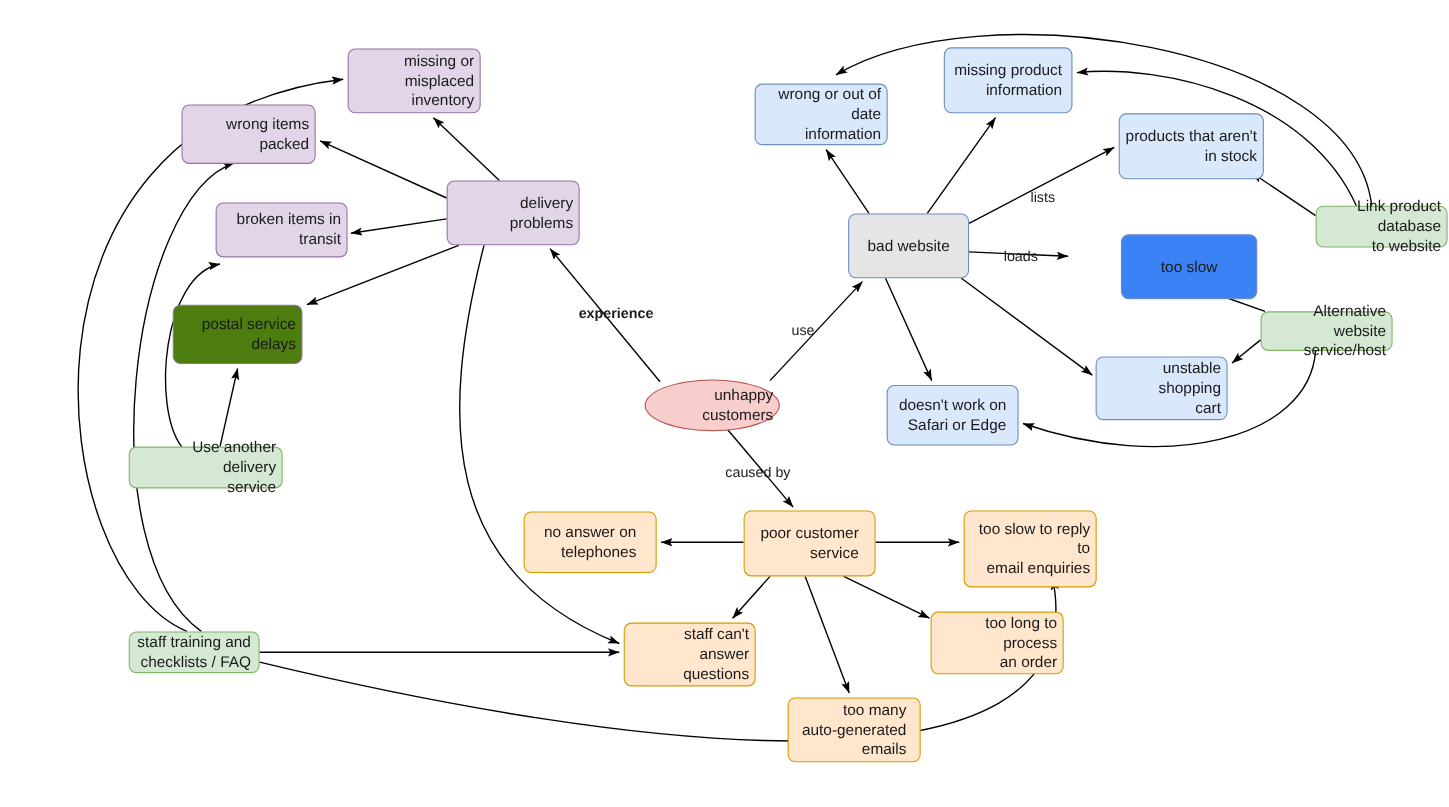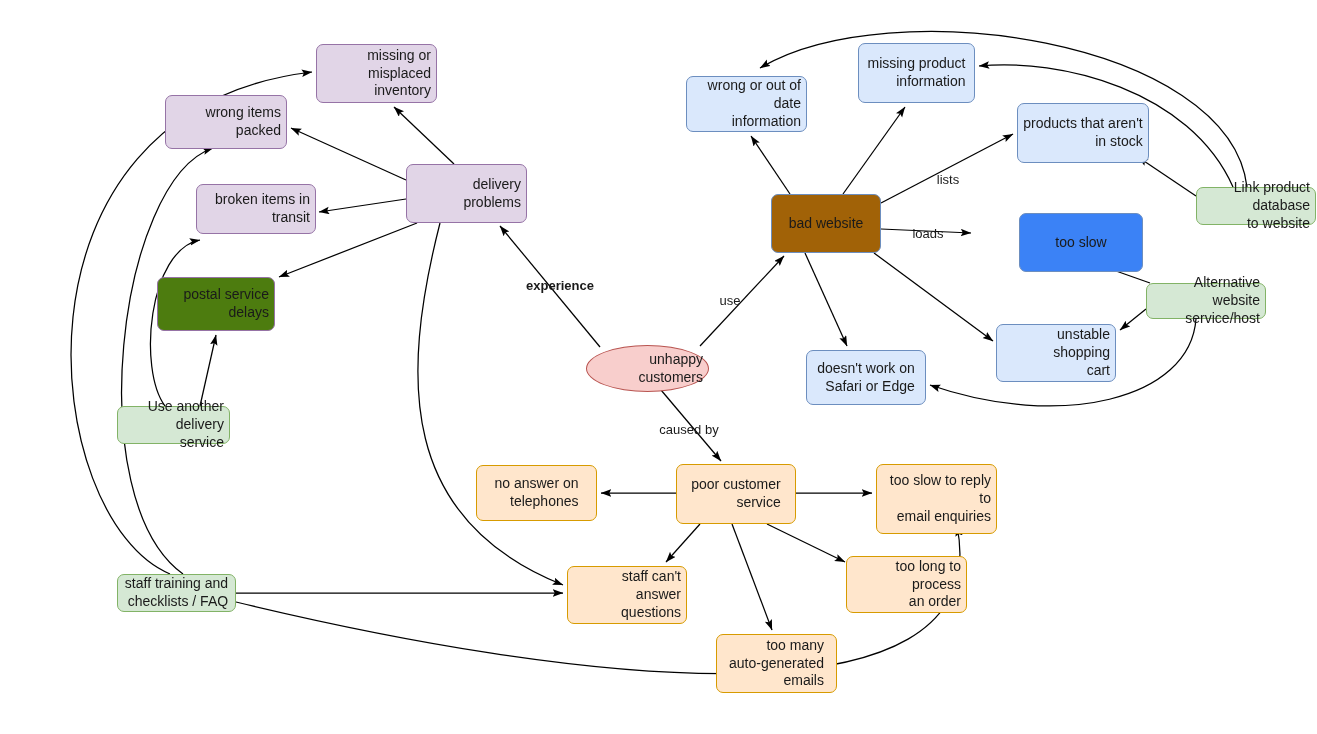--- a/index.html
+++ b/index.html
@@ -109,41 +109,41 @@
     <div class="node" style="left: 165px; top: 95px; width: 122px; height: 54px; background: rgb(225, 213, 231); border-color: rgb(150, 115, 166);">wrong items packed</div>
     <div class="node" style="left: 196px; top: 184px; width: 120px; height: 50px; background: rgb(225, 213, 231); border-color: rgb(150, 115, 166);">broken items in transit</div>
     <div class="node" style="left: 157px; top: 277px; width: 118px; height: 54px; background: #4d7c0f; border-color: rgb(150, 115, 166);">postal service delays</div>
     <div class="node" style="left: 406px; top: 164px; width: 121px; height: 59px; background: rgb(225, 213, 231); border-color: rgb(150, 115, 166);">delivery problems</div>
     <div class="node" style="left: 686px; top: 76px; width: 121px; height: 56px; background: rgb(218, 232, 252); border-color: rgb(108, 142, 191);">wrong or out of date
 information</div>
     <div class="node" style="left: 858px; top: 43px; width: 117px; height: 60px; background: rgb(218, 232, 252); border-color: rgb(108, 142, 191);">missing product
 information</div>
     <div class="node" style="left: 1017px; top: 103px; width: 132px; height: 60px; background: rgb(218, 232, 252); border-color: rgb(108, 142, 191);">products that aren't
 in stock</div>
-    <div class="node" style="left: 771px; top: 194px; width: 110px; height: 59px; background: #a16207; border-color: rgb(108, 142, 191);">bad website</div>
+    <div class="node" style="left: 771px; top: 194px; width: 110px; height: 59px; background: #e5e5e5; border-color: rgb(108, 142, 191);">bad website</div>
     <div class="node" style="left: 1019px; top: 213px; width: 124px; height: 59px; background: #3b82f6; border-color: rgb(108, 142, 191);">too slow</div>
     <div class="node" style="left: 996px; top: 324px; width: 120px; height: 58px; background: rgb(218, 232, 252); border-color: rgb(108, 142, 191);">unstable shopping
 cart</div>
     <div class="node" style="left: 806px; top: 350px; width: 120px; height: 55px; background: rgb(218, 232, 252); border-color: rgb(108, 142, 191);">doesn't work on
 Safari or Edge</div>
     <div class="node ellipse" style="left: 586px; top: 345px; width: 123px; height: 47px; background: rgb(248, 206, 204); border-color: rgb(184, 84, 80);">unhappy customers</div>
     <div class="node" style="left: 476px; top: 465px; width: 121px; height: 56px; background: rgb(255, 230, 204); border-color: rgb(215, 155, 0);">no answer on
 telephones</div>
     <div class="node" style="left: 676px; top: 464px; width: 120px; height: 60px; background: rgb(255, 230, 204); border-color: rgb(215, 155, 0);">poor customer
 service</div>
     <div class="node" style="left: 876px; top: 464px; width: 121px; height: 70px; background: rgb(255, 230, 204); border-color: rgb(215, 155, 0);">too slow to reply to
 email enquiries</div>
     <div class="node" style="left: 567px; top: 566px; width: 120px; height: 58px; background: rgb(255, 230, 204); border-color: rgb(215, 155, 0);">staff can't answer
 questions</div>
     <div class="node" style="left: 846px; top: 556px; width: 121px; height: 57px; background: rgb(255, 230, 204); border-color: rgb(215, 155, 0);">too long to process
 an order</div>
     <div class="node" style="left: 716px; top: 634px; width: 121px; height: 59px; background: rgb(255, 230, 204); border-color: rgb(215, 155, 0);">too many
 auto-generated
 emails</div>
-    <div class="node" style="left: 117px; top: 406px; width: 113px; height: 38px; background: rgb(213, 232, 212); border-color: rgb(130, 179, 102);">Use another delivery
+    <div class="node" style="left: 117px; top: 406px; width: 140px; height: 38px; background: rgb(213, 232, 212); border-color: rgb(130, 179, 102);">Use another delivery
 service</div>
     <div class="node" style="left: 117px; top: 574px; width: 119px; height: 38px; background: rgb(213, 232, 212); border-color: rgb(130, 179, 102);">staff training and
 checklists / FAQ</div>
     <div class="node" style="left: 1196px; top: 187px; width: 120px; height: 38px; background: rgb(213, 232, 212); border-color: rgb(130, 179, 102);">Link product database
 to website</div>
     <div class="node" style="left: 1146px; top: 283px; width: 120px; height: 36px; background: rgb(213, 232, 212); border-color: rgb(130, 179, 102);">Alternative website
 service/host</div>
   </div>
 <div id="edge-labels">
     <span class="edge-label" style="left: 560px; top: 285px; font-weight: bold;">experience</span>

